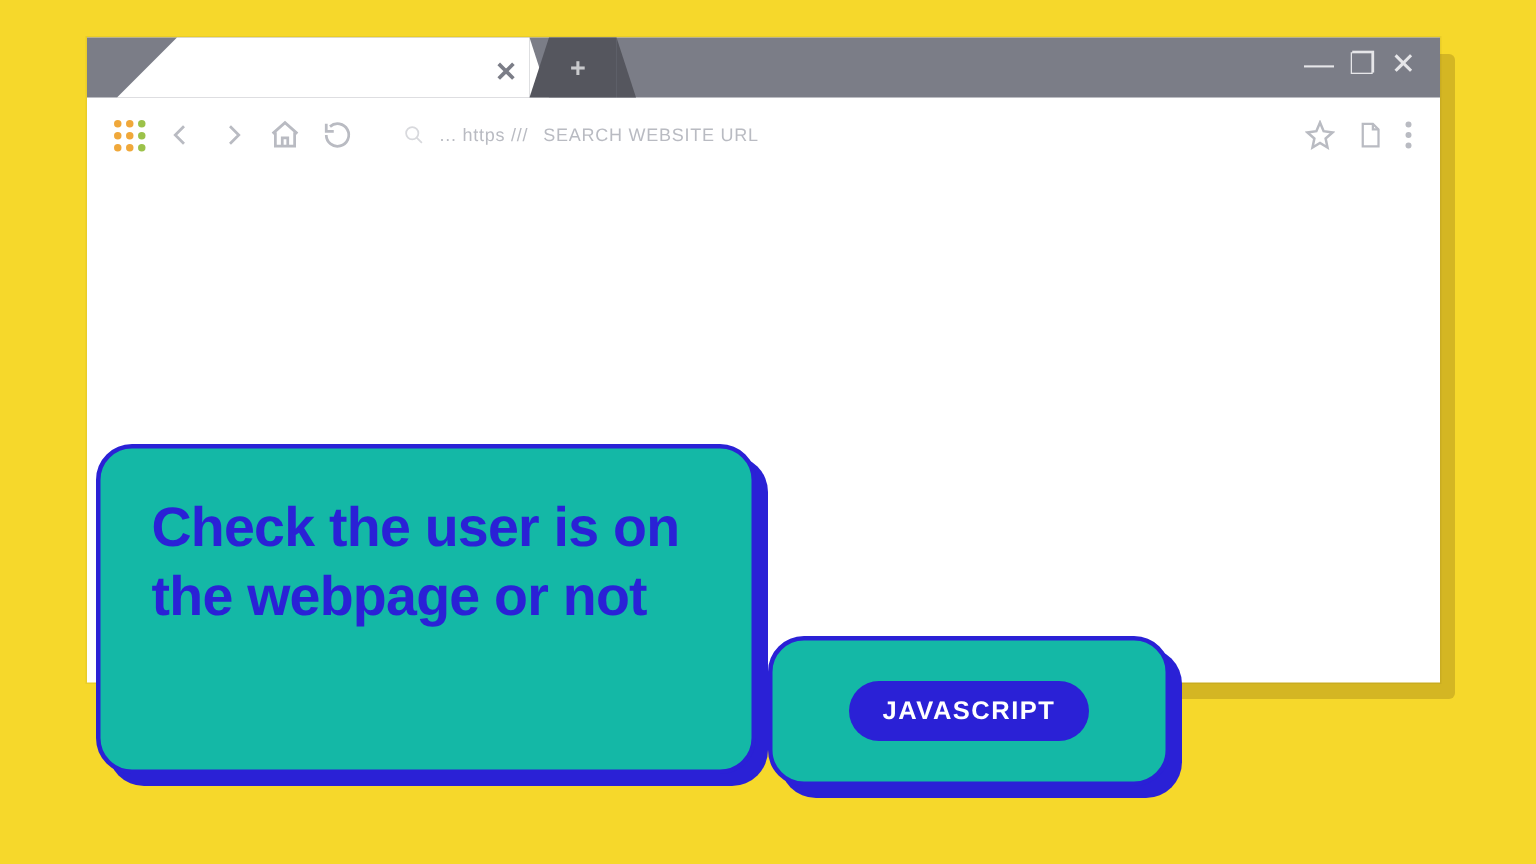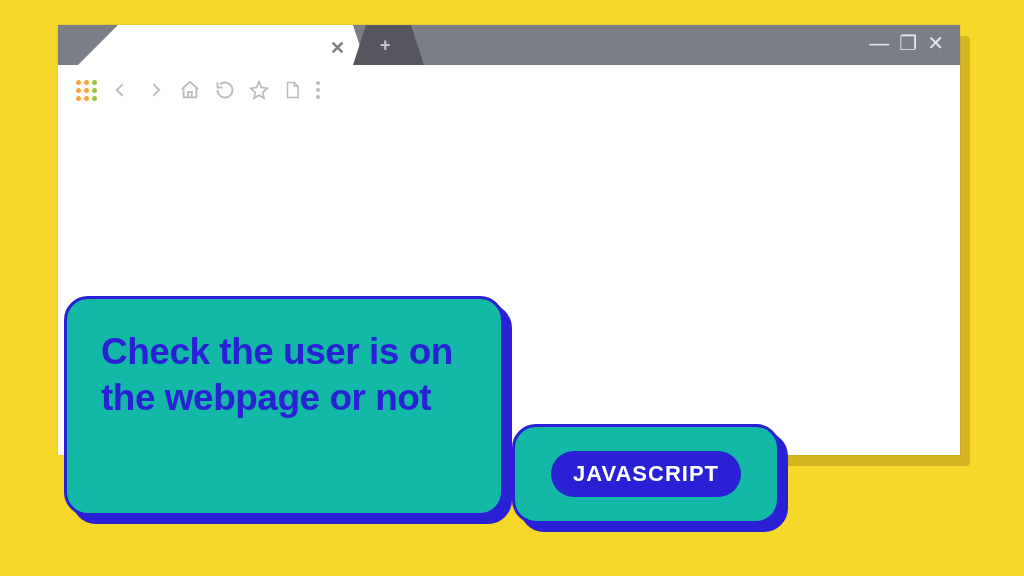--- a/index.html
+++ b/index.html
@@ -153,21 +153,21 @@
     letter-spacing: -0.5px;
   }
   .tag-card-shadow { left: 520px; top: 432px; width: 268px; height: 100px; }
   .tag-card        { left: 512px; top: 424px; width: 268px; height: 100px; display: flex; align-items: center; justify-content: center; }
   .tag-pill {
     background: #2a21d6;
     color: #fff;
     border-radius: 999px;
     padding: 10px 22px;
     font-weight: 800;
-    font-size: 22px;
+    font-size: 17px;
     letter-spacing: 1px;
   }
 </style>
 </head>
 <body>
 
 <div class="browser-shadow"></div>
 <div class="browser">
 
   <div class="titlebar">
@@ -212,20 +212,28 @@
           <path d="M5 10v10h14V10"></path>
           <path d="M10 20v-6h4v6"></path>
         </svg>
     </span>
     <span class="nav-icon">
       <svg width="20" height="20" viewBox="0 0 24 24" fill="none" stroke="#b9bbc2" stroke-width="2.2">
           <path d="M3 12a9 9 0 1 0 3-6.7"></path>
           <path d="M3 3v6h6"></path>
         </svg>
     </span>
+    <div class="urlbar">
+      <svg width="14" height="14" viewBox="0 0 24 24" fill="none" stroke="#d8d9dd" stroke-width="2">
+          <circle cx="10" cy="10" r="7"></circle>
+          <path d="M21 21l-6-6"></path>
+        </svg>
+      <span>... https ///</span>
+      <span>SEARCH WEBSITE URL</span>
+    </div>
     <div class="right-icons">
       <span class="nav-icon">
         <svg width="20" height="20" viewBox="0 0 24 24" fill="none" stroke="#b9bbc2" stroke-width="2">
             <path d="M12 2l2.9 6.9L22 10l-5.5 4.8L18 22l-6-3.6L6 22l1.5-7.2L2 10l7.1-1.1z"></path>
           </svg>
       </span>
       <span class="nav-icon">
         <svg width="18" height="20" viewBox="0 0 24 24" fill="none" stroke="#b9bbc2" stroke-width="2">
             <path d="M6 2h9l5 5v15H6z"></path>
             <path d="M15 2v5h5"></path>

